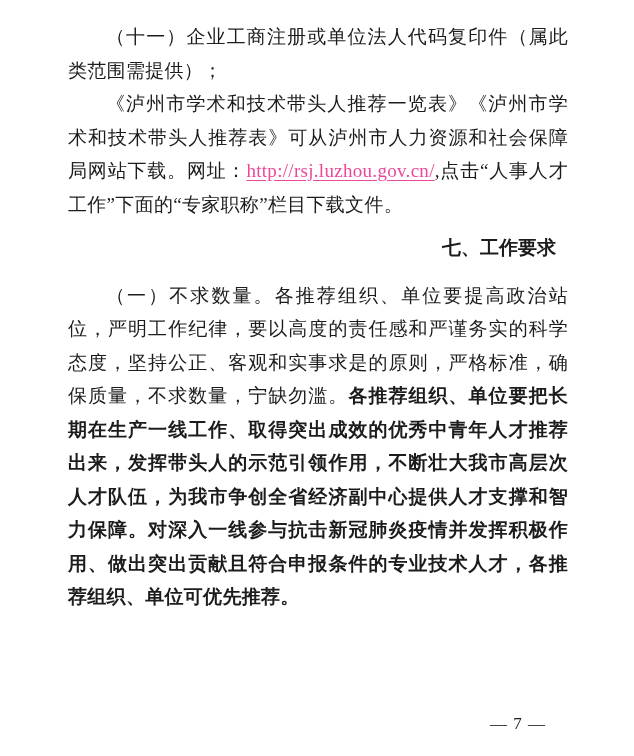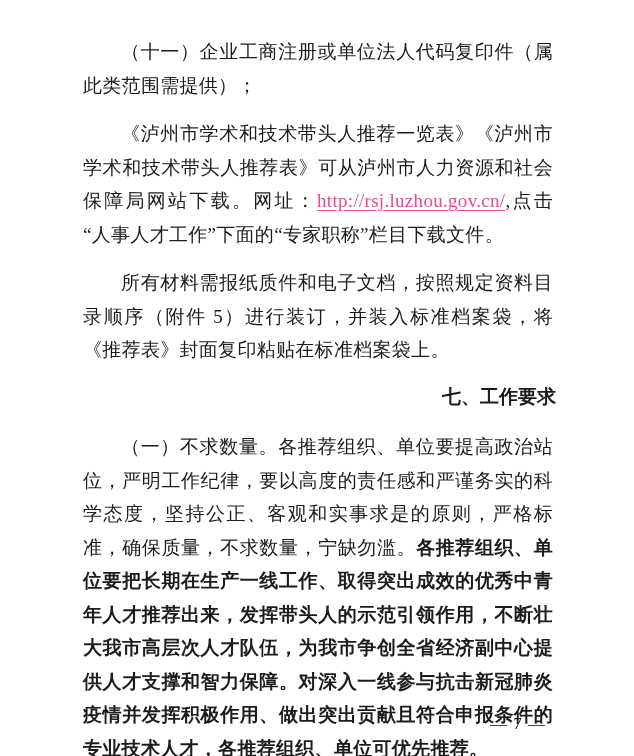--- a/index.html
+++ b/index.html
@@ -17,21 +17,21 @@
     overflow: hidden;
     box-sizing: border-box;
   }
   .content {
     position: absolute;
     top: 20px;
     left: 68px;
     width: 500px;
   }
   .para {
-    margin: 15px;
+    margin: 0;
     font-size: 19px;
     line-height: 33.5px;
     text-indent: 2em;
     text-align: justify;
     text-justify: inter-character;
     letter-spacing: 0.3px;
   }
   .heading {
     margin: 12px;
     font-size: 19px;
@@ -64,21 +64,20 @@
 <body>
 
 <div class="page">
   <div class="content">
 
     <p class="para">（十一）企业工商注册或单位法人代码复印件（属此类范围需提供）；</p>
 
 
     <p class="para"><span>《泸州市学术和技术带头人推荐一览表》《泸州市学术和技术带头人推荐表》可从泸州市人力资源和社会保障局网站下载。网址：</span><a class="url-link">http://rsj.luzhou.gov.cn/</a><span>,点击“人事人才工作”下面的“专家职称”栏目下载文件。</span></p>
 
-    <p class="para">所有材料需报纸质件和电子文档，按照规定资料目录顺序（附件 5）进行装订，并装入标准档案袋，将《推荐表》封面复印粘贴在标准档案袋上。</p>
 
     <h2 class="heading">七、工作要求</h2>
 
     <p class="para"><span>（一）不求数量。</span><span>各推荐组织、单位要提高政治站位，严明工作纪律，要以高度的责任感和严谨务实的科学态度，坚持公正、客观和实事求是的原则，严格标准，确保质量，不求数量，宁缺勿滥。</span><span class="emphasis-bold">各推荐组织、单位要把长期在生产一线工作、取得突出成效的优秀中青年人才推荐出来，发挥带头人的示范引领作用，不断壮大我市高层次人才队伍，为我市争创全省经济副中心提供人才支撑和智力保障。对深入一线参与抗击新冠肺炎疫情并发挥积极作用、做出突出贡献且符合申报条件的专业技术人才，各推荐组织、单位可优先推荐。</span></p>
 
   </div>
 
   <div class="page-number">— 7 —</div>
 </div>
 

